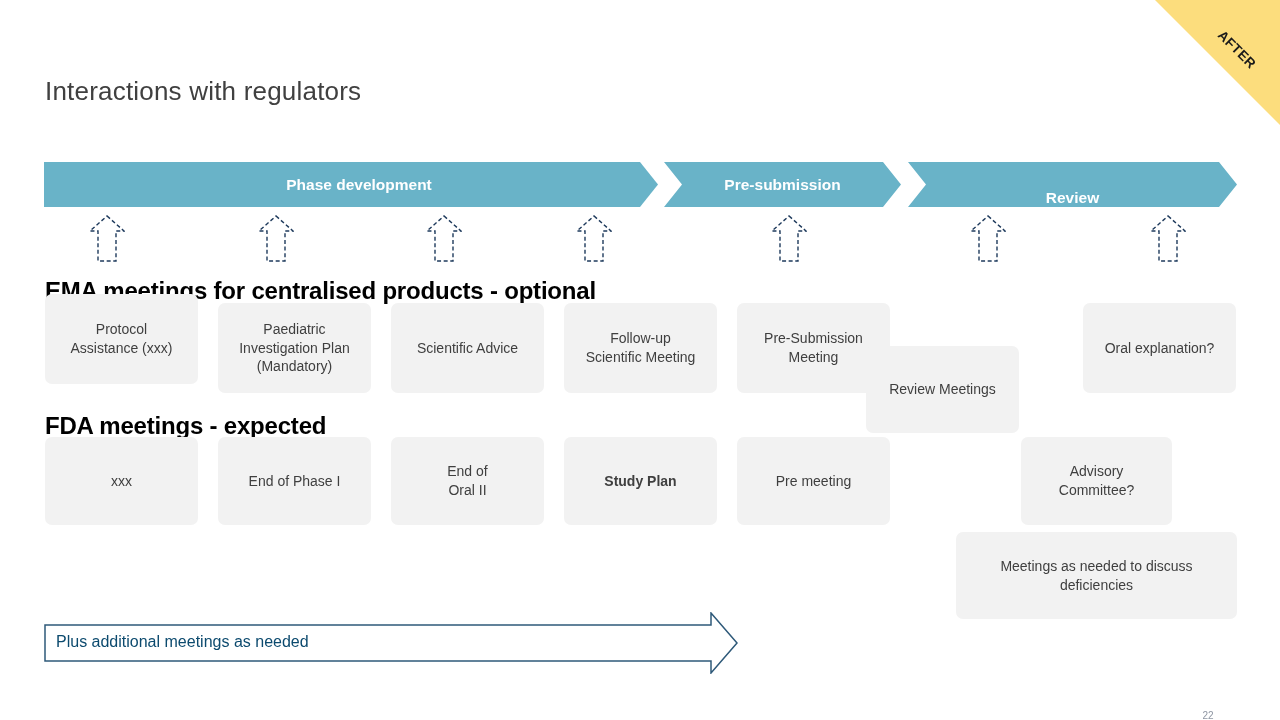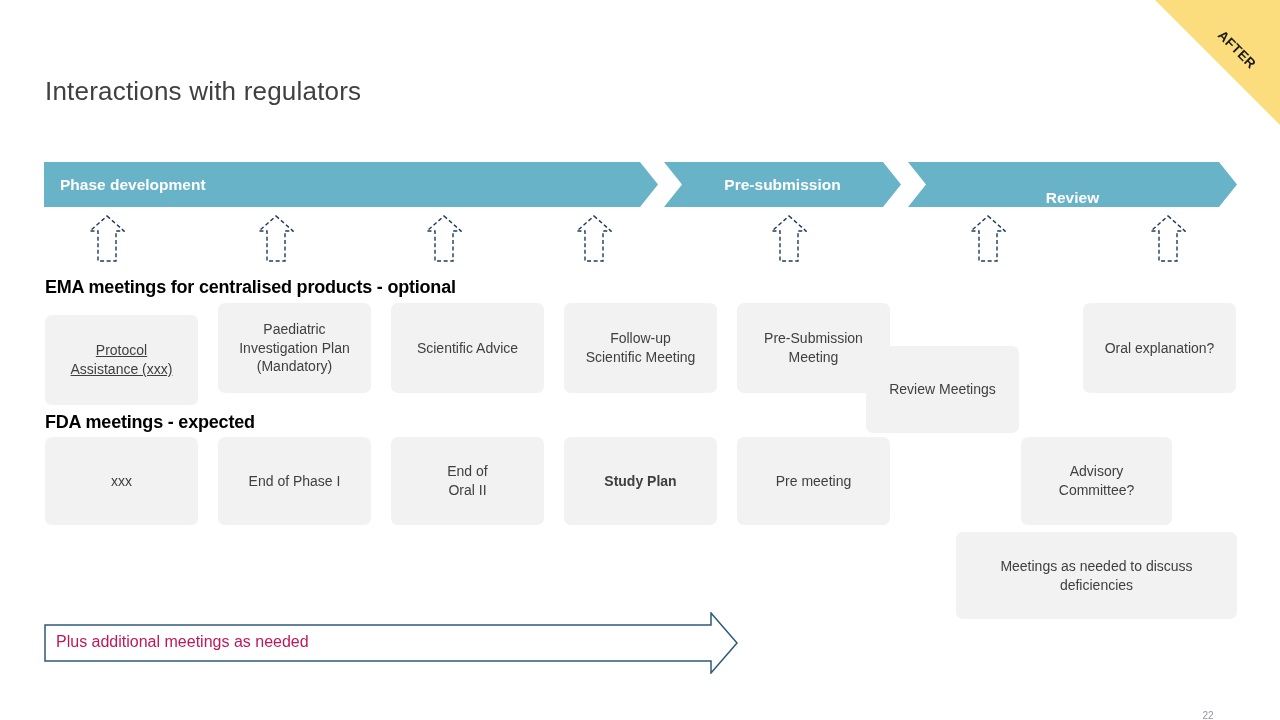--- a/index.html
+++ b/index.html
@@ -30,49 +30,50 @@
   
   .chevron {
     position:absolute; top:162px; height:45px;
     background:#69b3c8; color:#ffffff;
     font-weight:bold; font-size:15.5px;
     display:flex; align-items:center; box-sizing:border-box;
   }
   .chev-first {
     clip-path:polygon(0 0, calc(100% - 18px) 0, 100% 50%, calc(100% - 18px) 100%, 0 100%);
     padding-left:16px;
+    justify-content:center;
   }
   .chev-mid {
     clip-path:polygon(0 0, calc(100% - 18px) 0, 100% 50%, calc(100% - 18px) 100%, 0 100%, 18px 50%);
     justify-content:center;
   }
 
   
   .up-arrow { position:absolute; top:215px; width:36px; height:47px; }
 
   
   .section-heading {
     position:absolute; left:45px;
-    font-size:18px; font-weight:bold; color:#000000; letter-spacing:-0.2px;
+    font-size:24px; font-weight:bold; color:#000000; letter-spacing:-0.2px;
   }
 
   
   .meeting-box {
     position:absolute; width:153px; height:90px;
     background:#f2f2f2; border-radius:7px;
     display:flex; align-items:center; justify-content:center;
     text-align:center; font-size:14px; line-height:1.35; color:#3f3f3f;
     white-space:pre-line; padding:0 6px; box-sizing:border-box;
   }
 
   
   .footer-arrow { position:absolute; left:44px; top:612px; width:695px; height:62px; }
   .footer-arrow-label {
     position:absolute; left:56px; top:633px;
-    font-size:16px; color:#be185d;
+    font-size:16px; color:#0c4a6e;
   }
 
   .page-number {
     position:absolute; left:1196px; top:691px; width:24px;
     text-align:center; font-size:10px; color:#8f96a3;margin-top:19px;
   }
 </style>
 </head>
 <body>
 
@@ -109,21 +110,21 @@
   </svg>
 <svg class="up-arrow" style="left:970px" viewBox="0 0 36 47">
     <path d="M18 1 L35 16 L27 16 L27 46 L9 46 L9 16 L1 16 Z" fill="none" stroke="#1e3a5c" stroke-width="1.4" stroke-dasharray="4 2.6"></path>
   </svg>
 <svg class="up-arrow" style="left:1150px" viewBox="0 0 36 47">
     <path d="M18 1 L35 16 L27 16 L27 46 L9 46 L9 16 L1 16 Z" fill="none" stroke="#1e3a5c" stroke-width="1.4" stroke-dasharray="4 2.6"></path>
   </svg>
 
 <div class="section-heading" style="top:277px">EMA meetings for centralised products - optional</div>
 
-<div class="meeting-box" style="left:45px;  top:315px;text-decoration:underline;">Protocol
+<div class="meeting-box" style="left:45px;  top:294px;">Protocol
 Assistance (xxx)</div>
 <div class="meeting-box" style="left:218px; top:303px;">Paediatric
 Investigation Plan
 (Mandatory)</div>
 <div class="meeting-box" style="left:391px; top:303px;">Scientific Advice</div>
 <div class="meeting-box" style="left:564px; top:303px;">Follow-up
 Scientific Meeting</div>
 <div class="meeting-box" style="left:737px; top:303px;">Pre-Submission
 Meeting</div>
 <div class="meeting-box" style="left:1083px;top:303px;">Oral explanation?</div>

